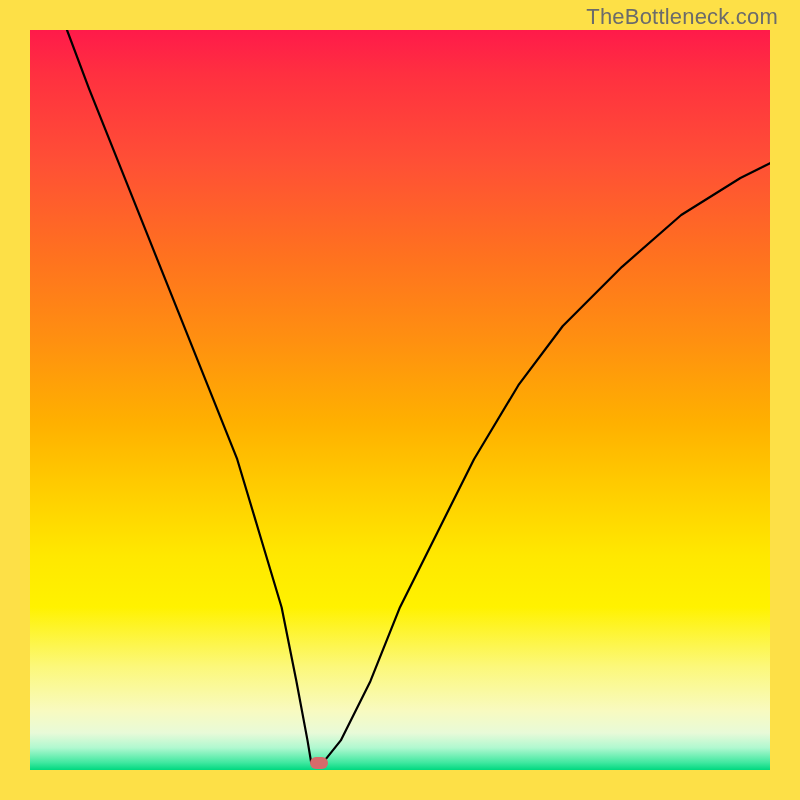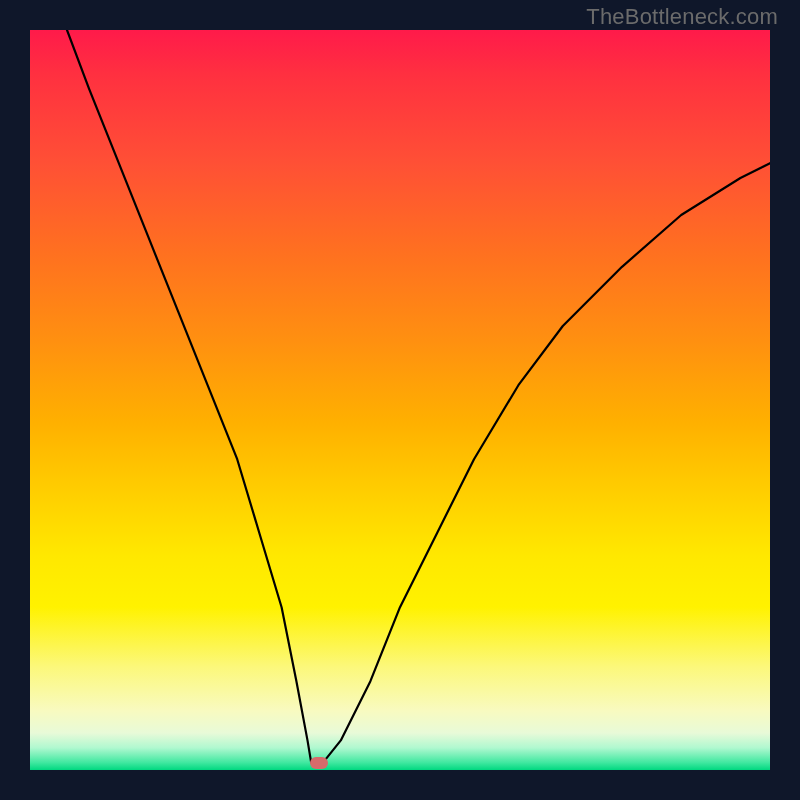--- a/index.html
+++ b/index.html
@@ -10,21 +10,21 @@
     background: #000;
     position: relative;
     font-family: Arial, sans-serif;
   }
   .frame {
     position: absolute;
     top: 0;
     left: 0;
     width: 800px;
     height: 800px;
-    background: #0f172a;
+    background: #fde047;
   }
   .plot-area {
     position: absolute;
     top: 30px;
     left: 30px;
     width: 740px;
     height: 740px;
     overflow: hidden;
   }
   .gradient-bg {

